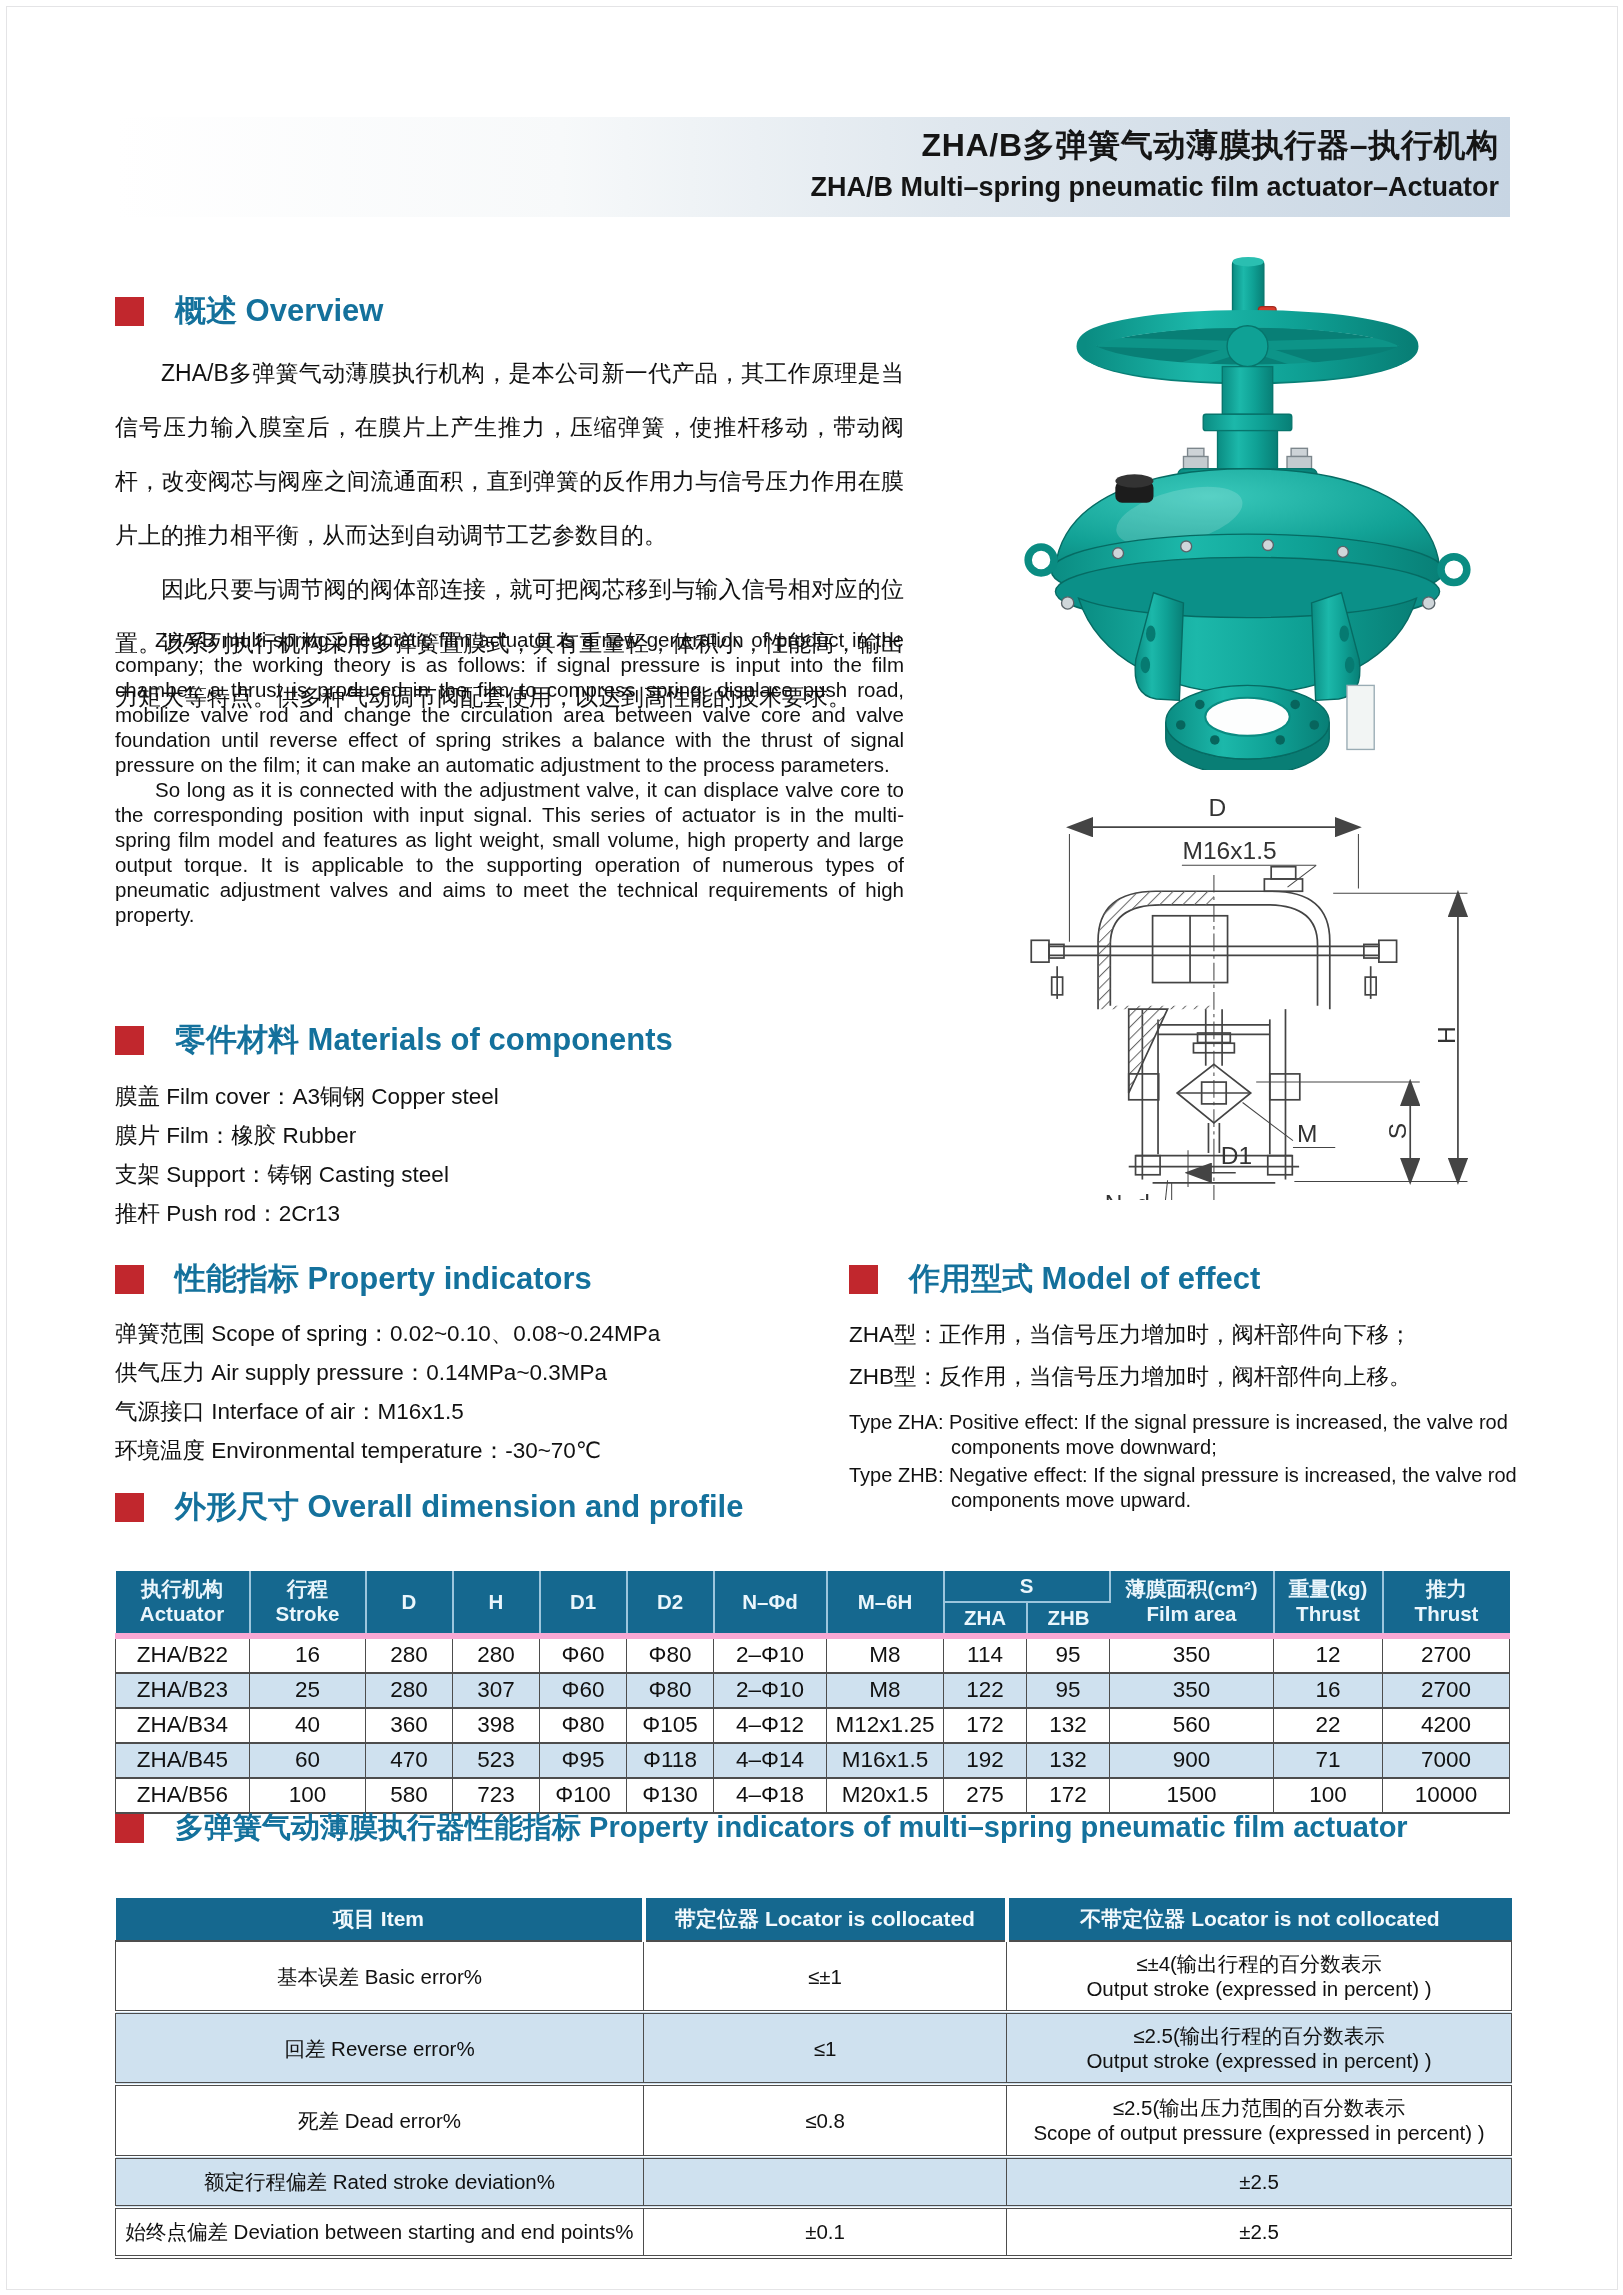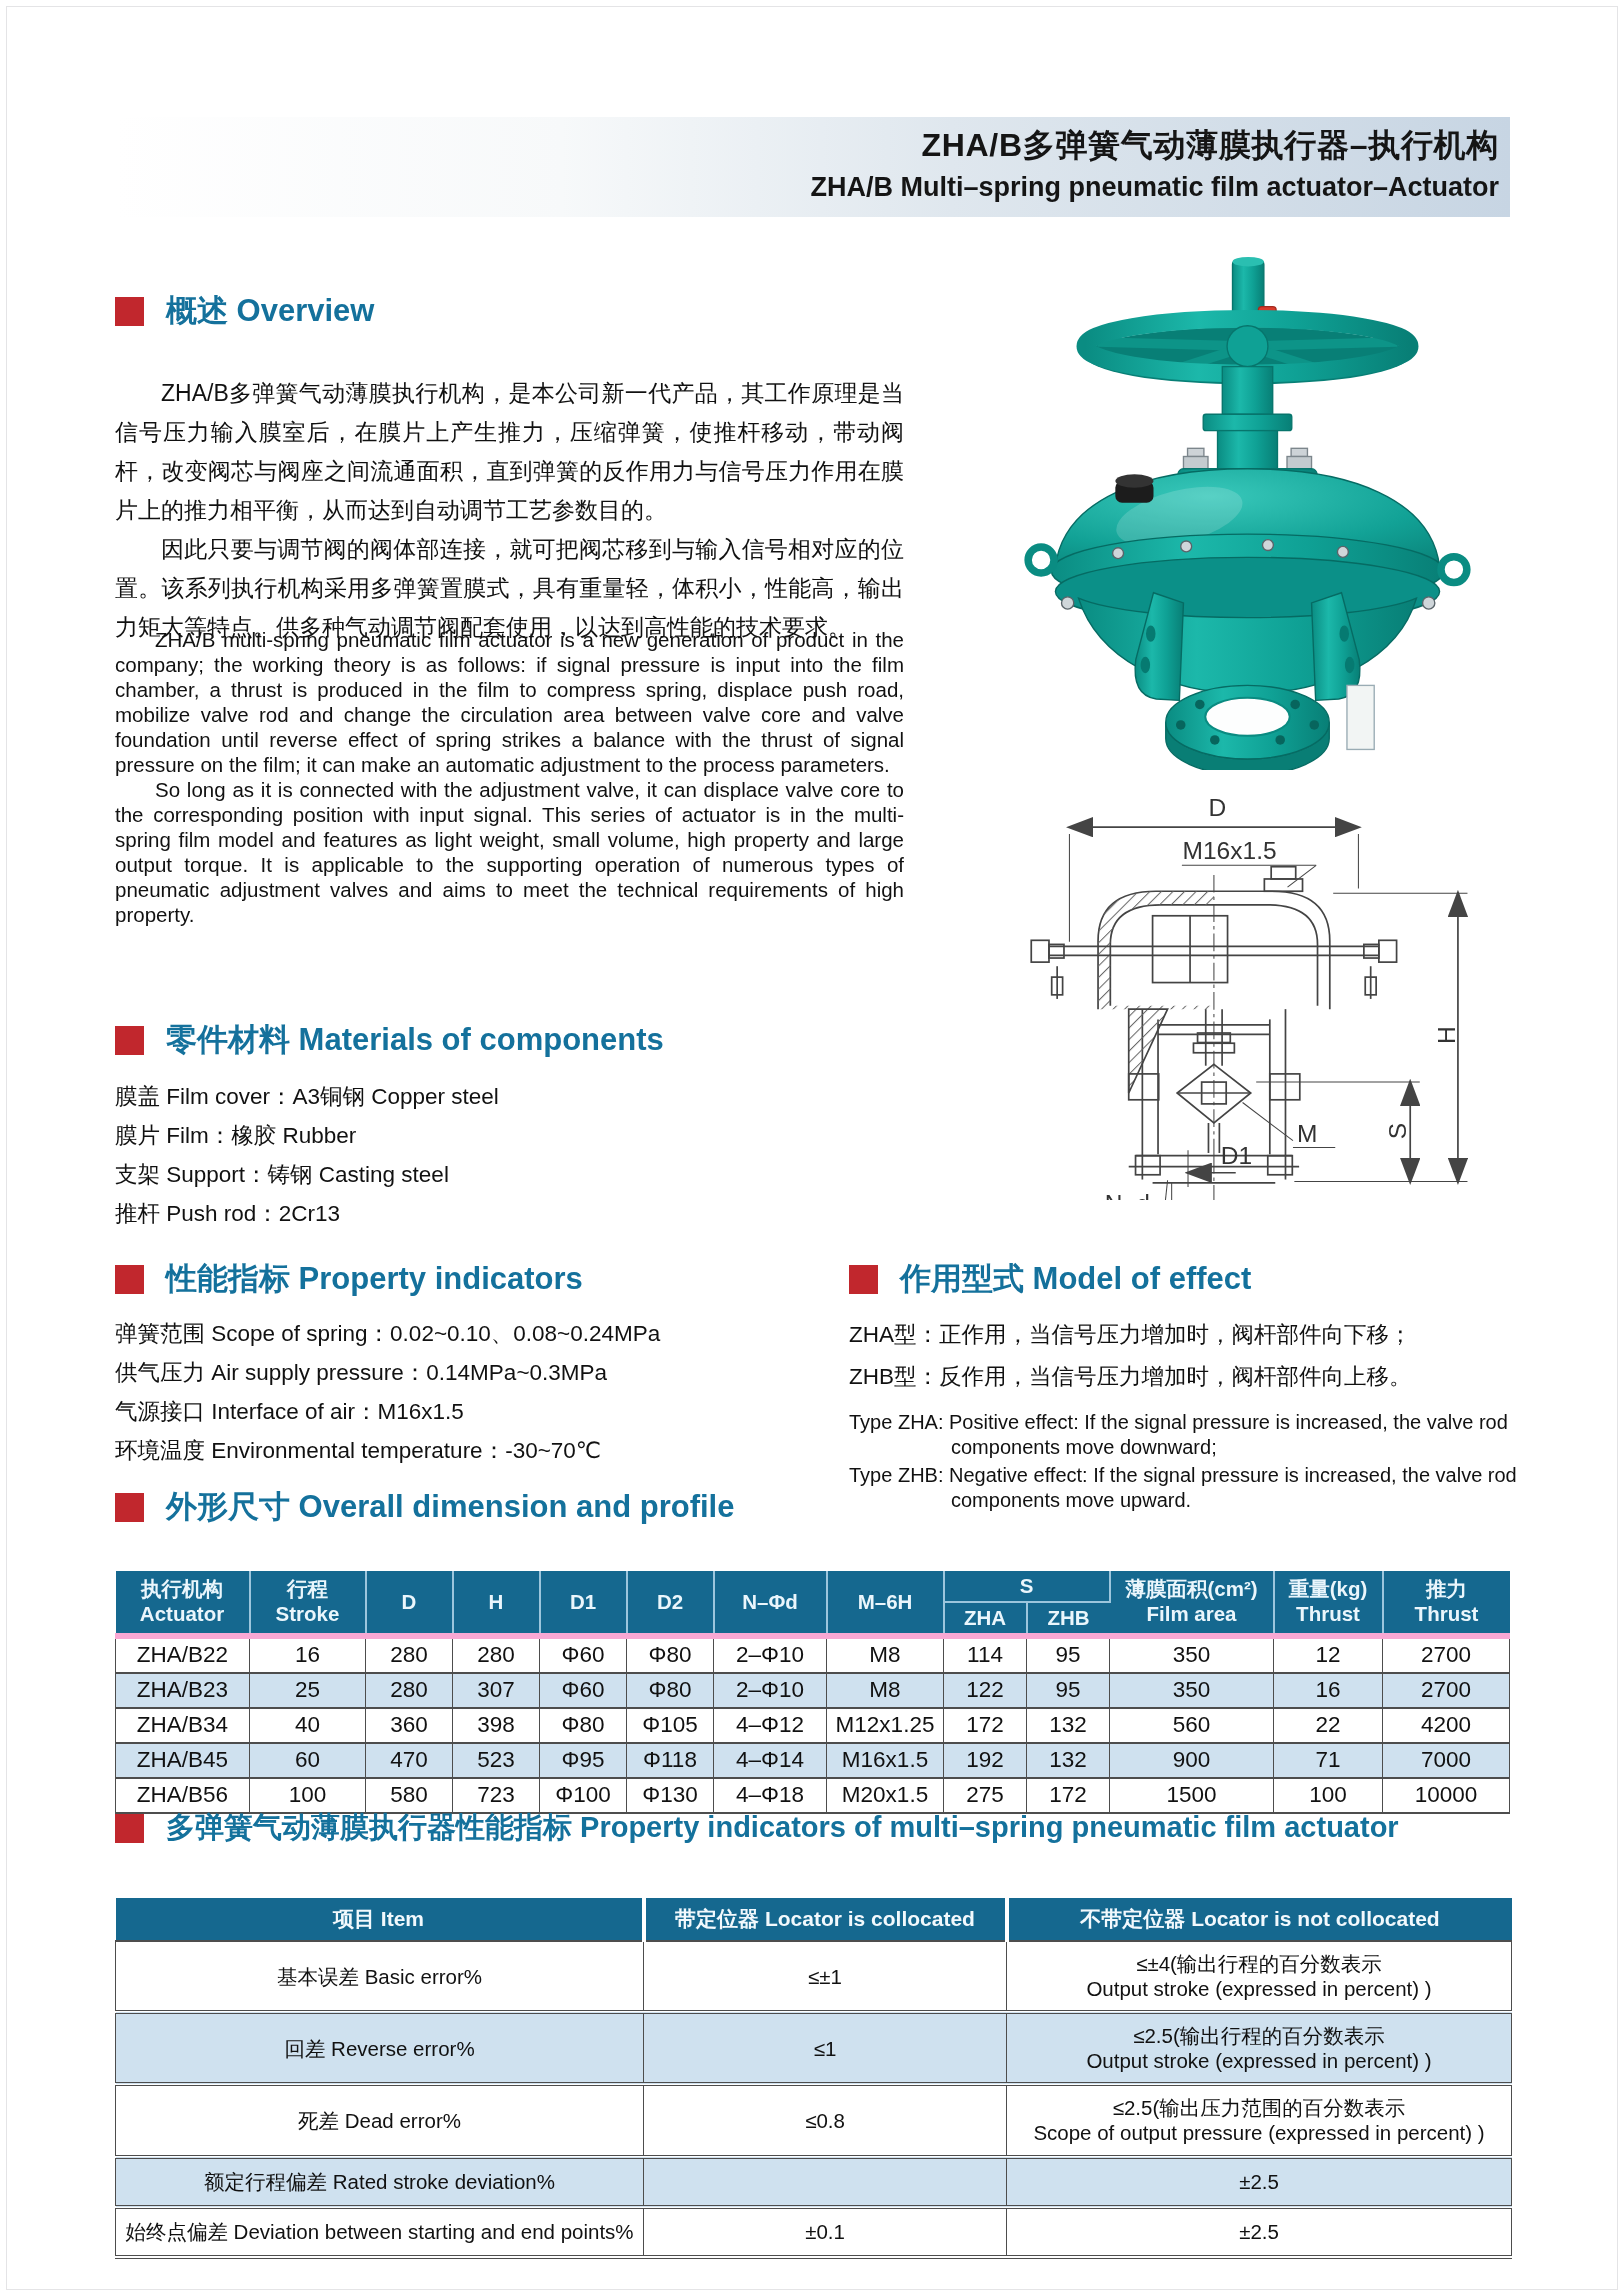--- a/index.html
+++ b/index.html
@@ -7,26 +7,26 @@
        font-family:"Liberation Sans","DejaVu Sans",sans-serif;color:#111;}
   .frame{position:absolute;left:5.5px;top:5.5px;right:5.5px;bottom:5.5px;border:1.4px solid #e4e4e6;}
   .abs{position:absolute;}
   
   .header-band{left:115px;top:117px;width:1395px;height:100px;
     background:linear-gradient(90deg,#ffffff 0%,#f7f9fa 32%,#dfe7ee 60%,#c7d5e3 100%);
     text-align:right;padding-right:11px;box-sizing:border-box;}
   .ht1{font-size:32px;font-weight:bold;color:#151515;line-height:45px;margin-top:5.5px;letter-spacing:0.7px;}
   .ht2{font-size:27px;font-weight:bold;color:#151515;line-height:38px;}
   
-  .sec-head{display:flex;align-items:center;gap:22px;}
+  .sec-head{display:flex;align-items:center;gap:31px;}
   .sq{width:29px;height:29px;background:#c1272d;flex:0 0 auto;}
   .st{font-size:31px;font-weight:bold;color:#14719c;white-space:nowrap;}
   .st.small{font-size:29px;}
   
-  .zhtext{font-size:23px;line-height:39px;text-align:justify;margin-top:28px;}
+  .zhtext{font-size:23px;line-height:54px;text-align:justify;}
   .zhtext p{margin:0;text-indent:46px;}
   .entext{font-size:20.5px;line-height:25px;text-align:justify;}
   .entext p{margin:0;text-indent:40px;}
   .items div{font-size:22.5px;line-height:39px;}
   .model-zh div{font-size:22.5px;line-height:42px;}
   .model-en div{font-size:20px;line-height:25px;padding-left:102px;text-indent:-102px;margin-bottom:2.7px;}
   
   table{border-collapse:collapse;table-layout:fixed;position:absolute;margin-top:38px;}
   .t1 th{background:#15688f;color:#eaf6fc;font-size:20.5px;font-weight:bold;
          border-right:2px solid #9cc6dd;border-bottom:4.8px solid #ffffff;

